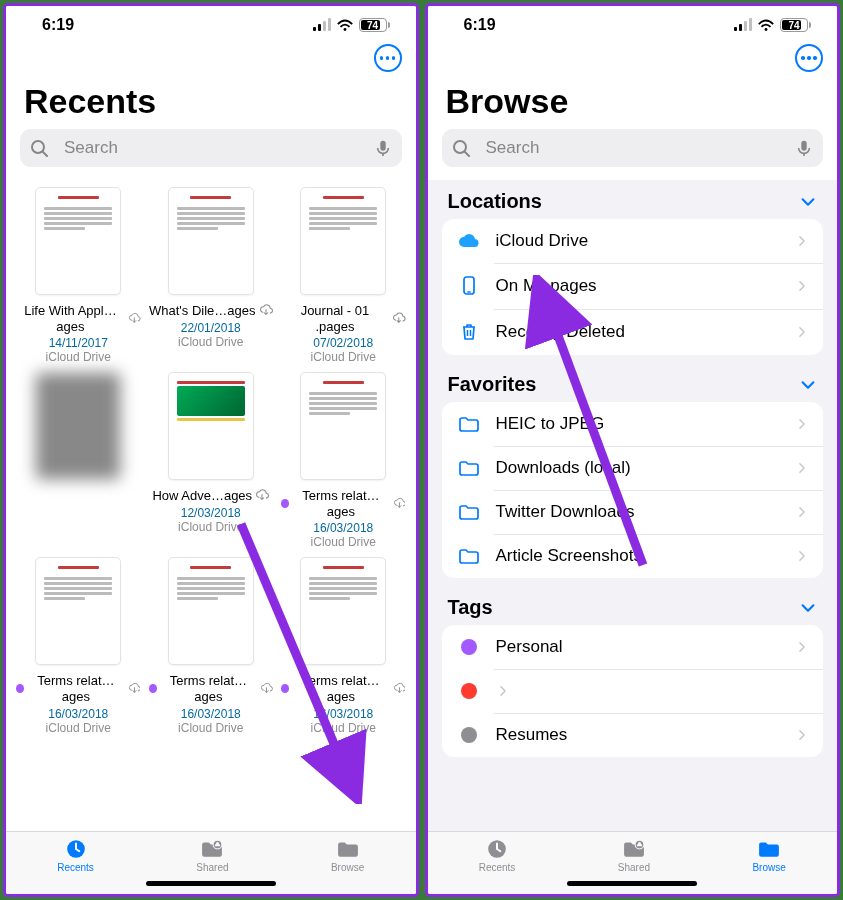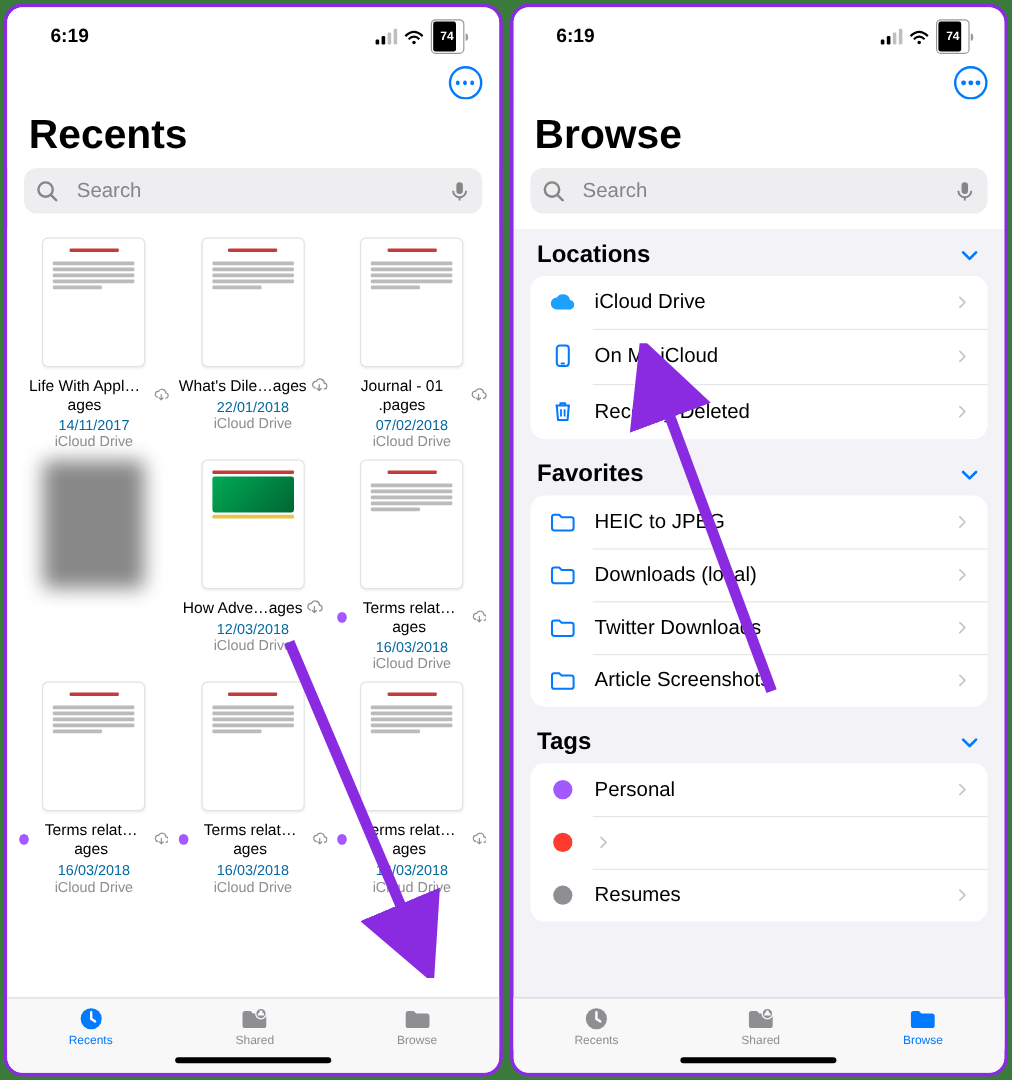--- a/index.html
+++ b/index.html
@@ -9,21 +9,21 @@
     width: 843px;
     height: 900px;
     display: flex;
     gap: 6px;
     padding: 3px;
   }
   .phone {
     flex: 1;
     background: #fff;
     border: 3px solid #8a2be2;
-    border-radius: 16px;
+    border-radius: 5px;
     display: flex;
     flex-direction: column;
     position: relative;
     overflow: hidden;
   }
   .phone.gray { background: #f2f2f7; }
 
   
   .status-bar {
     display: flex;
@@ -36,21 +36,21 @@
   }
   .phone.gray .status-bar { background: #fff; }
   .status-right { display: flex; align-items: center; gap: 5px; }
   .signal-bars { display: flex; align-items: flex-end; gap: 2px; height: 12px;}
   .signal-bars span { background:#000; width:3px; border-radius:1px;}
   .signal-bars span:nth-child(1){height:4px;}
   .signal-bars span:nth-child(2){height:7px;}
   .signal-bars span:nth-child(3){height:10px;opacity:.25;}
   .signal-bars span:nth-child(4){height:13px;opacity:.25;}
   .battery-wrap { display:flex; align-items:center; gap:1px;}
-  .battery { position:relative; width:28px; height:29px; border:1px solid #999; border-radius:4px; display:flex; align-items:center; justify-content:center;}
+  .battery { position:relative; width:28px; height:14px; border:1px solid #999; border-radius:4px; display:flex; align-items:center; justify-content:center;}
   .battery-fill { position:absolute; left:1px; top:1px; bottom:1px; width:74%; background:#000; border-radius:2px;}
   .battery-txt { position:relative; color:#fff; font-size:10px; font-weight:700; z-index:2;}
   .battery-tip { width:2px; height:6px; background:#999; border-radius:0 2px 2px 0;}
 
   
   .more-row { display:flex; justify-content:flex-end; padding: 4px 14px 0 14px; background:#fff;}
   .more-circ { width:28px; height:28px; border:2px solid #007aff; border-radius:50%; display:flex; align-items:center; justify-content:center; gap:2.5px;}
   .more-circ span{ width:3.5px; height:3.5px; border-radius:50%; background:#007aff;}
 
   
@@ -440,21 +440,21 @@
     <svg width="14" height="20" viewBox="0 0 20 20" class="row-chev">
             <use href="#i-chev"></use>
           </svg>
   </div>
         <div class="list-row">
     <div class="row-icon">
             <svg width="20" height="22" viewBox="0 0 20 22">
               <use href="#i-iphone"></use>
             </svg>
           </div>
-    <div class="row-label">On My iCloud</div>
+    <div class="row-label">On My pages</div>
     <svg width="14" height="20" viewBox="0 0 20 20" class="row-chev">
             <use href="#i-chev"></use>
           </svg>
   </div>
         <div class="list-row">
     <div class="row-icon">
             <svg width="20" height="22" viewBox="0 0 20 22">
               <use href="#i-trash"></use>
             </svg>
           </div>

